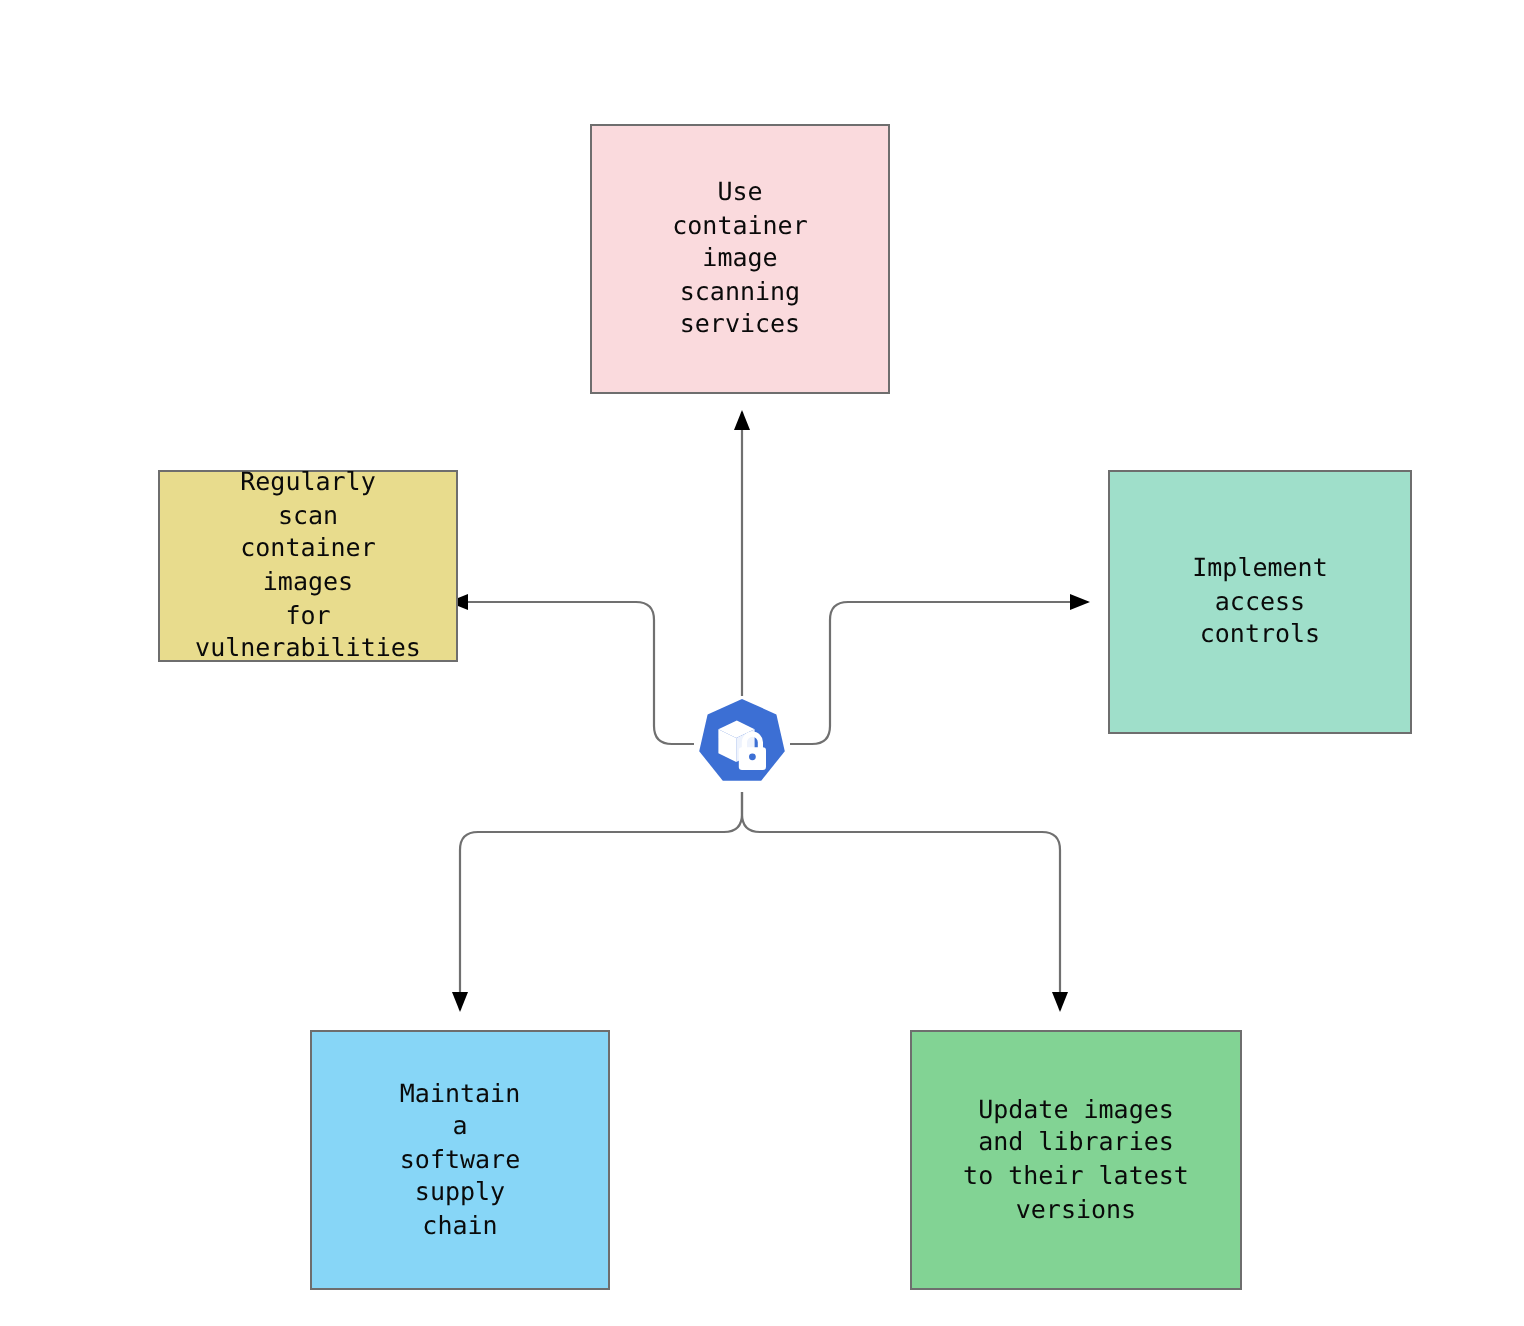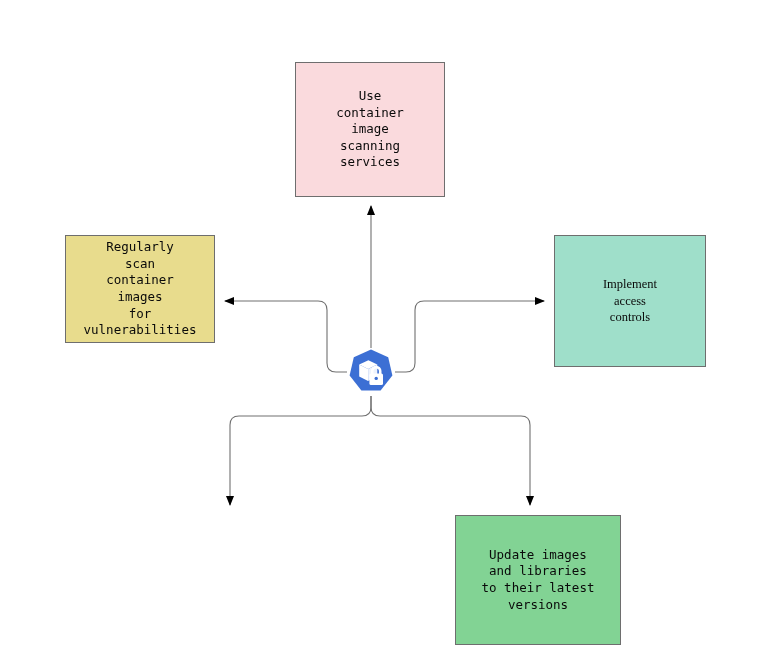--- a/index.html
+++ b/index.html
@@ -39,27 +39,26 @@
     line-height: 16.6px;
     color: #0a0a0a;
     white-space: pre-line;
     letter-spacing: 0px;
   }
   #node-scanning-services {
     left: 295px; top: 46px; width: 150px; height: 135px;
     background: #fadadd;
   }
   #node-scan-vulnerabilities {
-    left: 65px; top: 219px; width: 150px; height: 108px;
+    left: 79px; top: 219px; width: 150px; height: 96px;
     background: #e8dc8d;
   }
   #node-access-controls {
     left: 554px; top: 219px; width: 152px; height: 132px;
     background: #9fdfca;
-    font-family: Liberation Serif, serif;
   }
   #node-supply-chain {
     left: 155px; top: 499px; width: 150px; height: 130px;
     background: #87d6f7;
   }
   #node-update-images {
     left: 455px; top: 499px; width: 166px; height: 130px;
     background: #82d394;
   }
   #hub {
@@ -103,20 +102,25 @@
 scan
 container
 images
 for
 vulnerabilities</div>
 
   <div class="node" id="node-access-controls">Implement
 access
 controls</div>
 
+  <div class="node" id="node-supply-chain">Maintain
+a
+software
+supply
+chain</div>
 
   <div class="node" id="node-update-images">Update images
 and libraries
 to their latest
 versions</div>
 
   <div id="hub">
     <svg viewBox="0 0 48 48" width="48" height="48">
 
       <path d="M24,1.5 L41.2,9.2 L45.4,27.6 L33.6,42.4 L14.4,42.4 L2.6,27.6 L6.8,9.2 Z" fill="#3c6fd4"></path>

